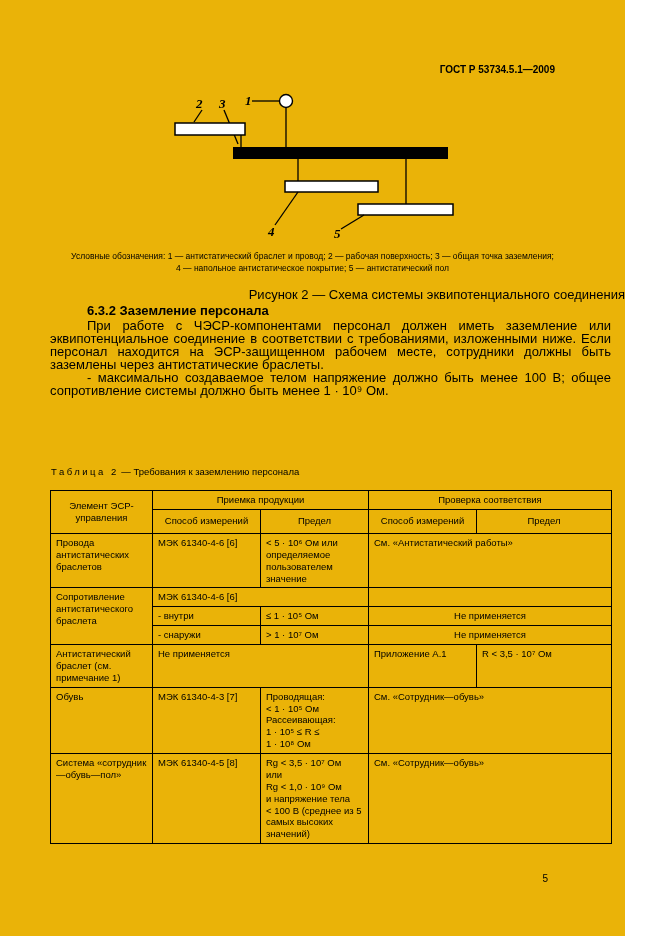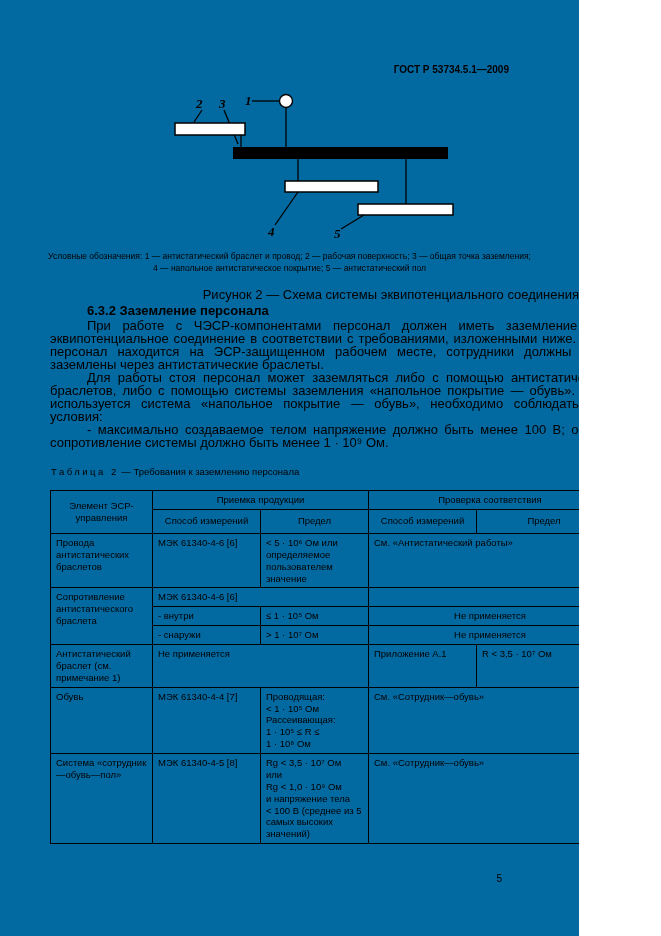--- a/index.html
+++ b/index.html
@@ -1,18 +1,18 @@
 <!DOCTYPE html>
 <html lang="ru"><head>
 <meta charset="utf-8">
 <style>
   * { margin:0; padding:0; box-sizing:border-box; }
   html,body { background:#fff; }
   .page {
-    position:relative; width:579px; height:936px; background:#0369a1; color:#000;
+    position:relative; width:625px; height:936px; background:#eab308; color:#000;
     font-family:"Liberation Sans","DejaVu Sans",sans-serif; overflow:hidden;
   }
   .doc-code { position:absolute; top:64px; right:70px; font-size:10px; font-weight:bold; }
 
   svg.diagram { position:absolute; left:158px; top:88px; width:420px; height:154px; }
   svg.diagram line { stroke:#000; stroke-width:1.3; }
   svg.diagram text { font-family:"Liberation Serif","DejaVu Serif",serif; font-style:italic; font-weight:bold; font-size:13px; fill:#000; }
 
   .legend { position:absolute; top:250px; left:0; width:100%; text-align:center; font-size:8.5px; line-height:1.45; }
   .figure-caption { position:absolute; top:287px; left:0; width:100%; text-align:right; font-size:13px; }
@@ -64,21 +64,20 @@
   <div class="legend">
     <div>Условные обозначения: 1 — антистатический браслет и провод; 2 — рабочая поверхность; 3 — общая точка заземления;</div>
     <div>4 — напольное антистатическое покрытие; 5 — антистатический пол</div>
   </div>
 
   <div class="figure-caption">Рисунок 2 — Схема системы эквипотенциального соединения</div>
 
   <div class="body-text">
     <div class="heading">6.3.2 Заземление персонала</div>
     <p>При работе с ЧЭСР-компонентами персонал должен иметь заземление или эквипотенциальное соединение в соответствии с требованиями, изложенными ниже. Если персонал находится на ЭСР-защищенном рабочем месте, сотрудники должны быть заземлены через антистатические браслеты.</p>
-    <p>Для работы стоя персонал может заземляться либо с помощью антистатических браслетов, либо с помощью системы заземления «напольное покрытие — обувь». Если используется система «напольное покрытие — обувь», необходимо соблюдать два условия:</p>
     <p>- максимально создаваемое телом напряжение должно быть менее 100 В; общее сопротивление системы должно быть менее 1 · 10⁹ Ом.</p>
   </div>
 
   <div class="table-label">
     <span class="spaced">Таблица 2</span>
     <span>— Требования к заземлению персонала</span>
   </div>
 
   <table class="req">
     <colgroup>
@@ -126,21 +125,21 @@
 
       <tr style="height:34px">
         <td>Антистатический браслет (см. примечание 1)</td>
         <td colspan="2">Не применяется</td>
         <td>Приложение А.1</td>
         <td>R &lt; 3,5 · 10⁷ Ом</td>
       </tr>
 
       <tr style="height:56px">
         <td>Обувь</td>
-        <td>МЭК 61340-4-4 [7]</td>
+        <td>МЭК 61340-4-3 [7]</td>
         <td class="pre">Проводящая:
 &lt; 1 · 10⁵ Ом
 Рассеивающая:
 1 · 10⁵ ≤ R ≤
 1 · 10⁸ Ом</td>
         <td colspan="2">См. «Сотрудник—обувь»</td>
       </tr>
 
       <tr style="height:88px">
         <td>Система «сотрудник—обувь—пол»</td>

